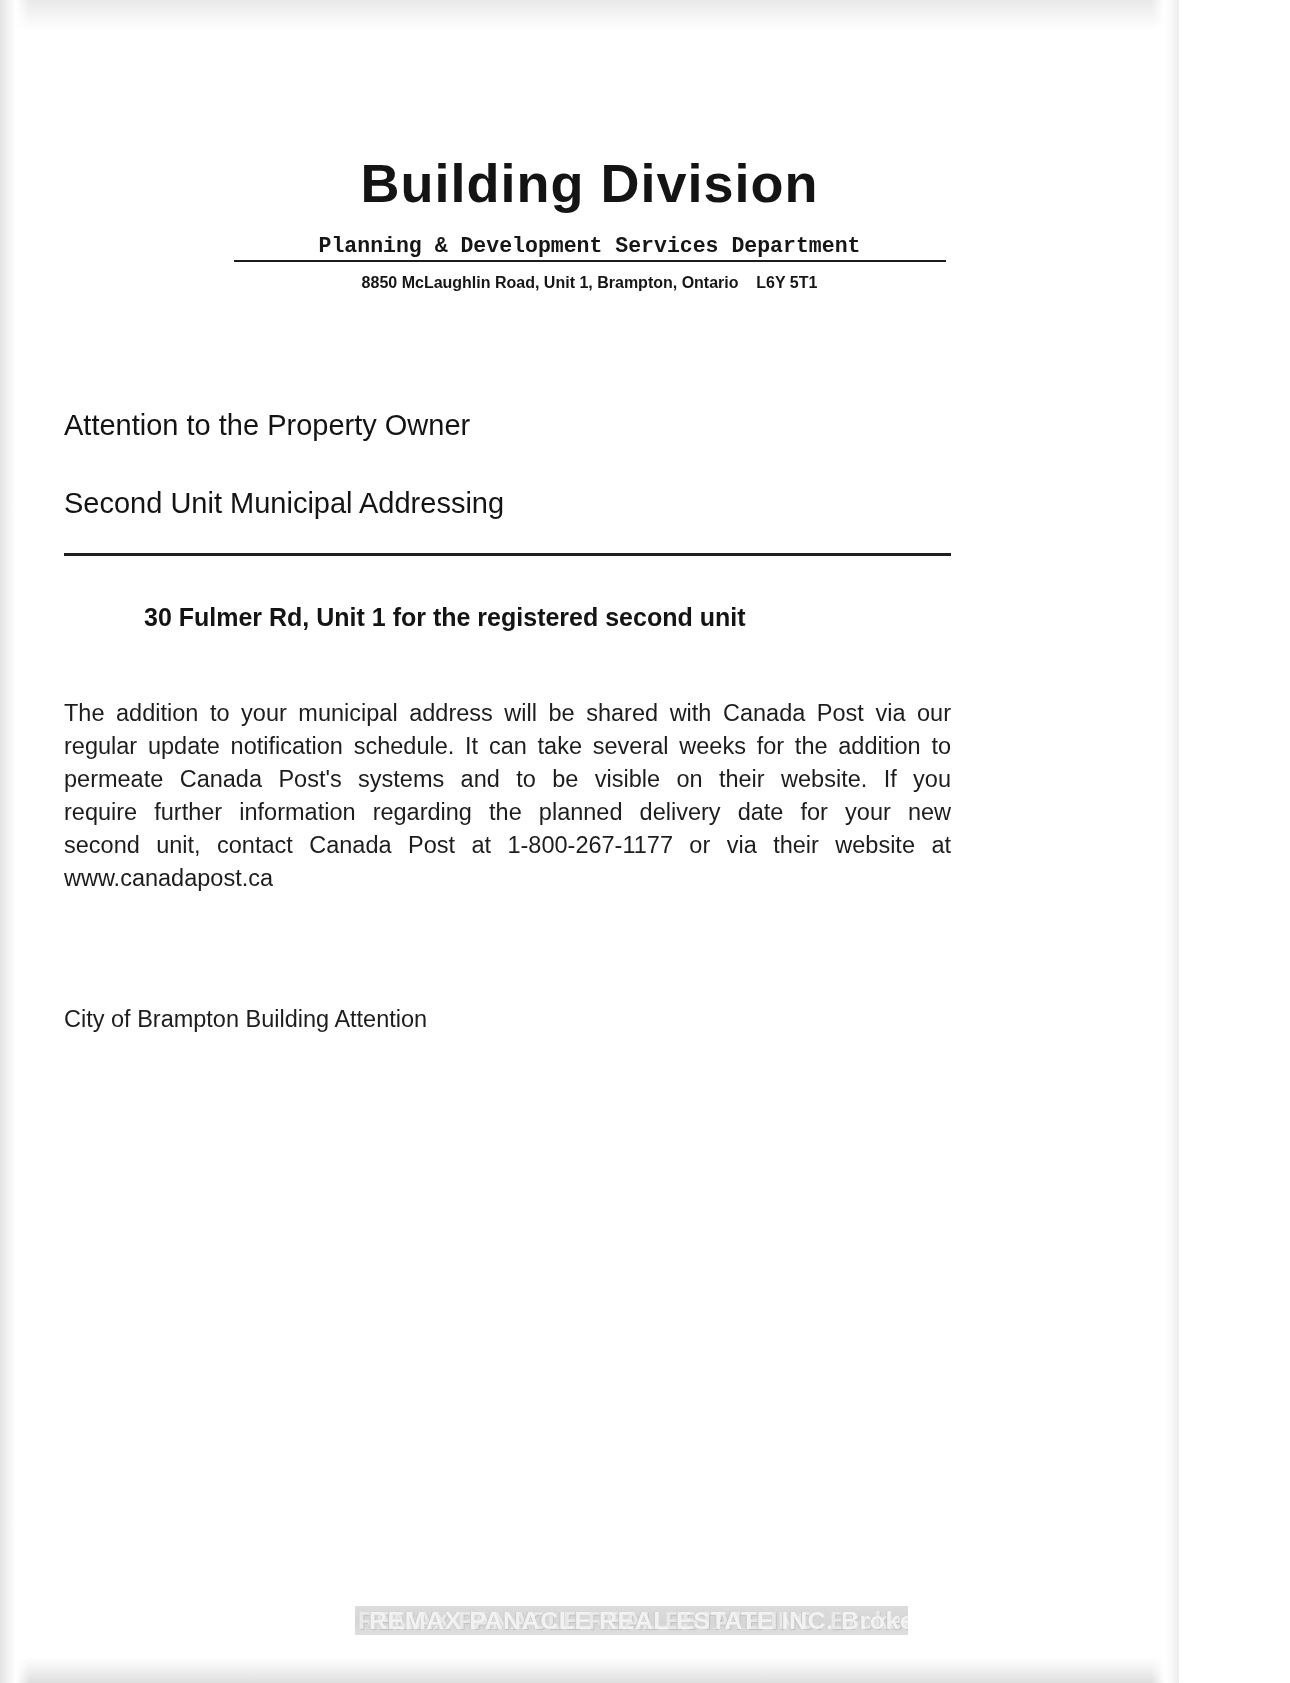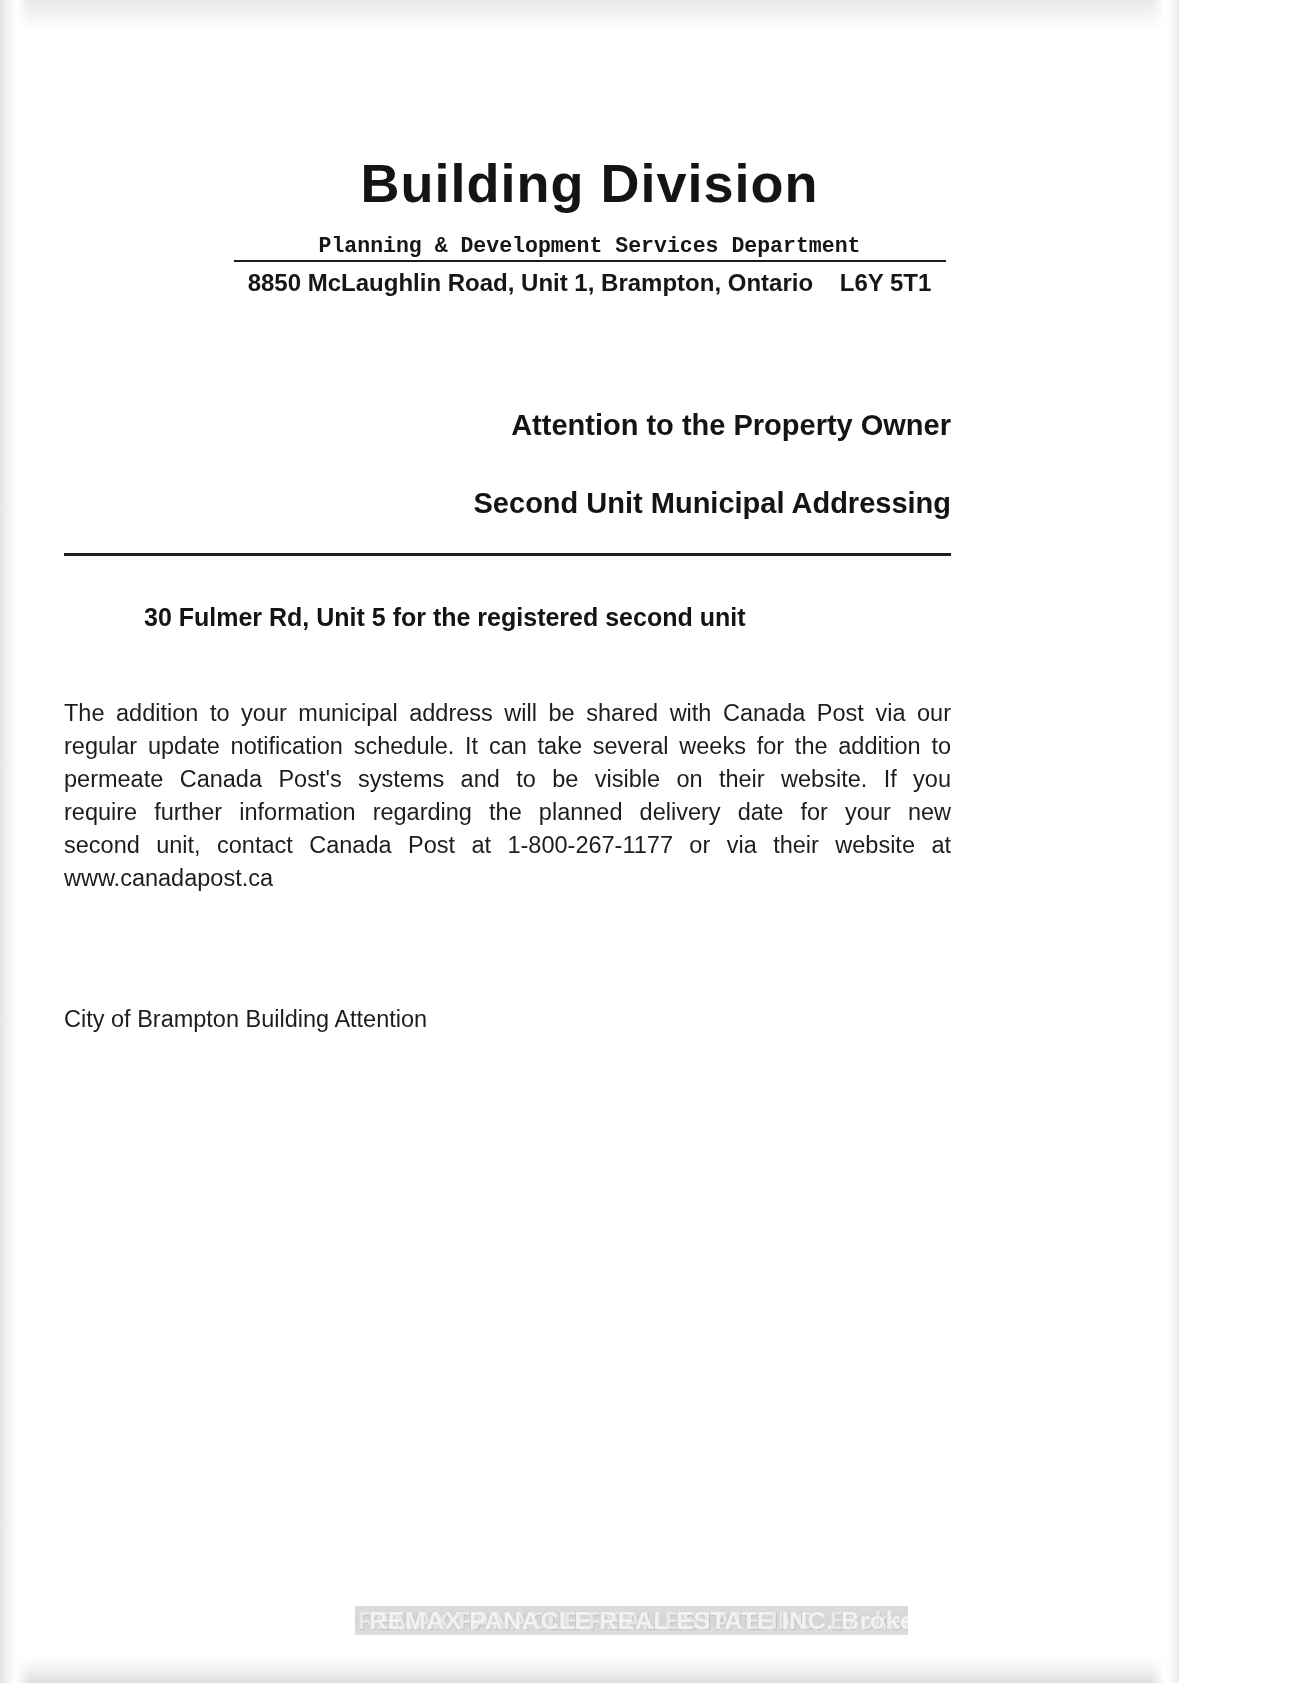--- a/index.html
+++ b/index.html
@@ -54,38 +54,38 @@
 
   .header-rule {
     width: 712px;
     height: 2px;
     background: #1c1c1c;
     margin: 4px auto 0 auto;
   }
 
   .doc-address {
     margin-top: 8px;
-    font-size: 24px;
+    font-size: 16px;
     line-height: 26px;
     font-weight: bold;
     white-space: pre;
     color: #161616;
   }
 
   
   .content {
     padding-left: 54px;
     padding-right: 218px;
   }
 
   .notice-heading {
-    text-align: right;
+    text-align: left;
     font-size: 29px;
     line-height: 34px;
-    font-weight: bold;
+    font-weight: normal;
     color: #141414;
   }
   .notice-heading.first  { margin-top: 112px; }
   .notice-heading.second { margin-top: 44px; }
 
   .section-rule {
     margin-top: 33px;
     height: 3px;
     background: #1f1f1f;
     border: none;
@@ -157,21 +157,21 @@
 
       <h2 class="notice-heading first">Attention to the Property Owner</h2>
 
       <h2 class="notice-heading second">Second Unit Municipal Addressing</h2>
 
       <hr class="section-rule">
 
 
 
       <div class="addr-block">
-        <div class="addr-line">30 Fulmer Rd, Unit 5 for the registered second unit</div>
+        <div class="addr-line">30 Fulmer Rd, Unit 1 for the registered second unit</div>
       </div>
 
       <p class="body-par par-canada">The addition to your municipal address will be shared with Canada Post via our regular update notification schedule.  It can take several weeks for the addition to permeate Canada Post's  systems and to be visible on their  website.    If you require further information regarding the planned delivery date for your new second unit, contact Canada Post at 1-800-267-1177 or via their website at www.canadapost.ca</p>
 
       <p class="closing">City of Brampton Building Attention</p>
 
     </div>
   </div>
 
   <div class="watermark">

